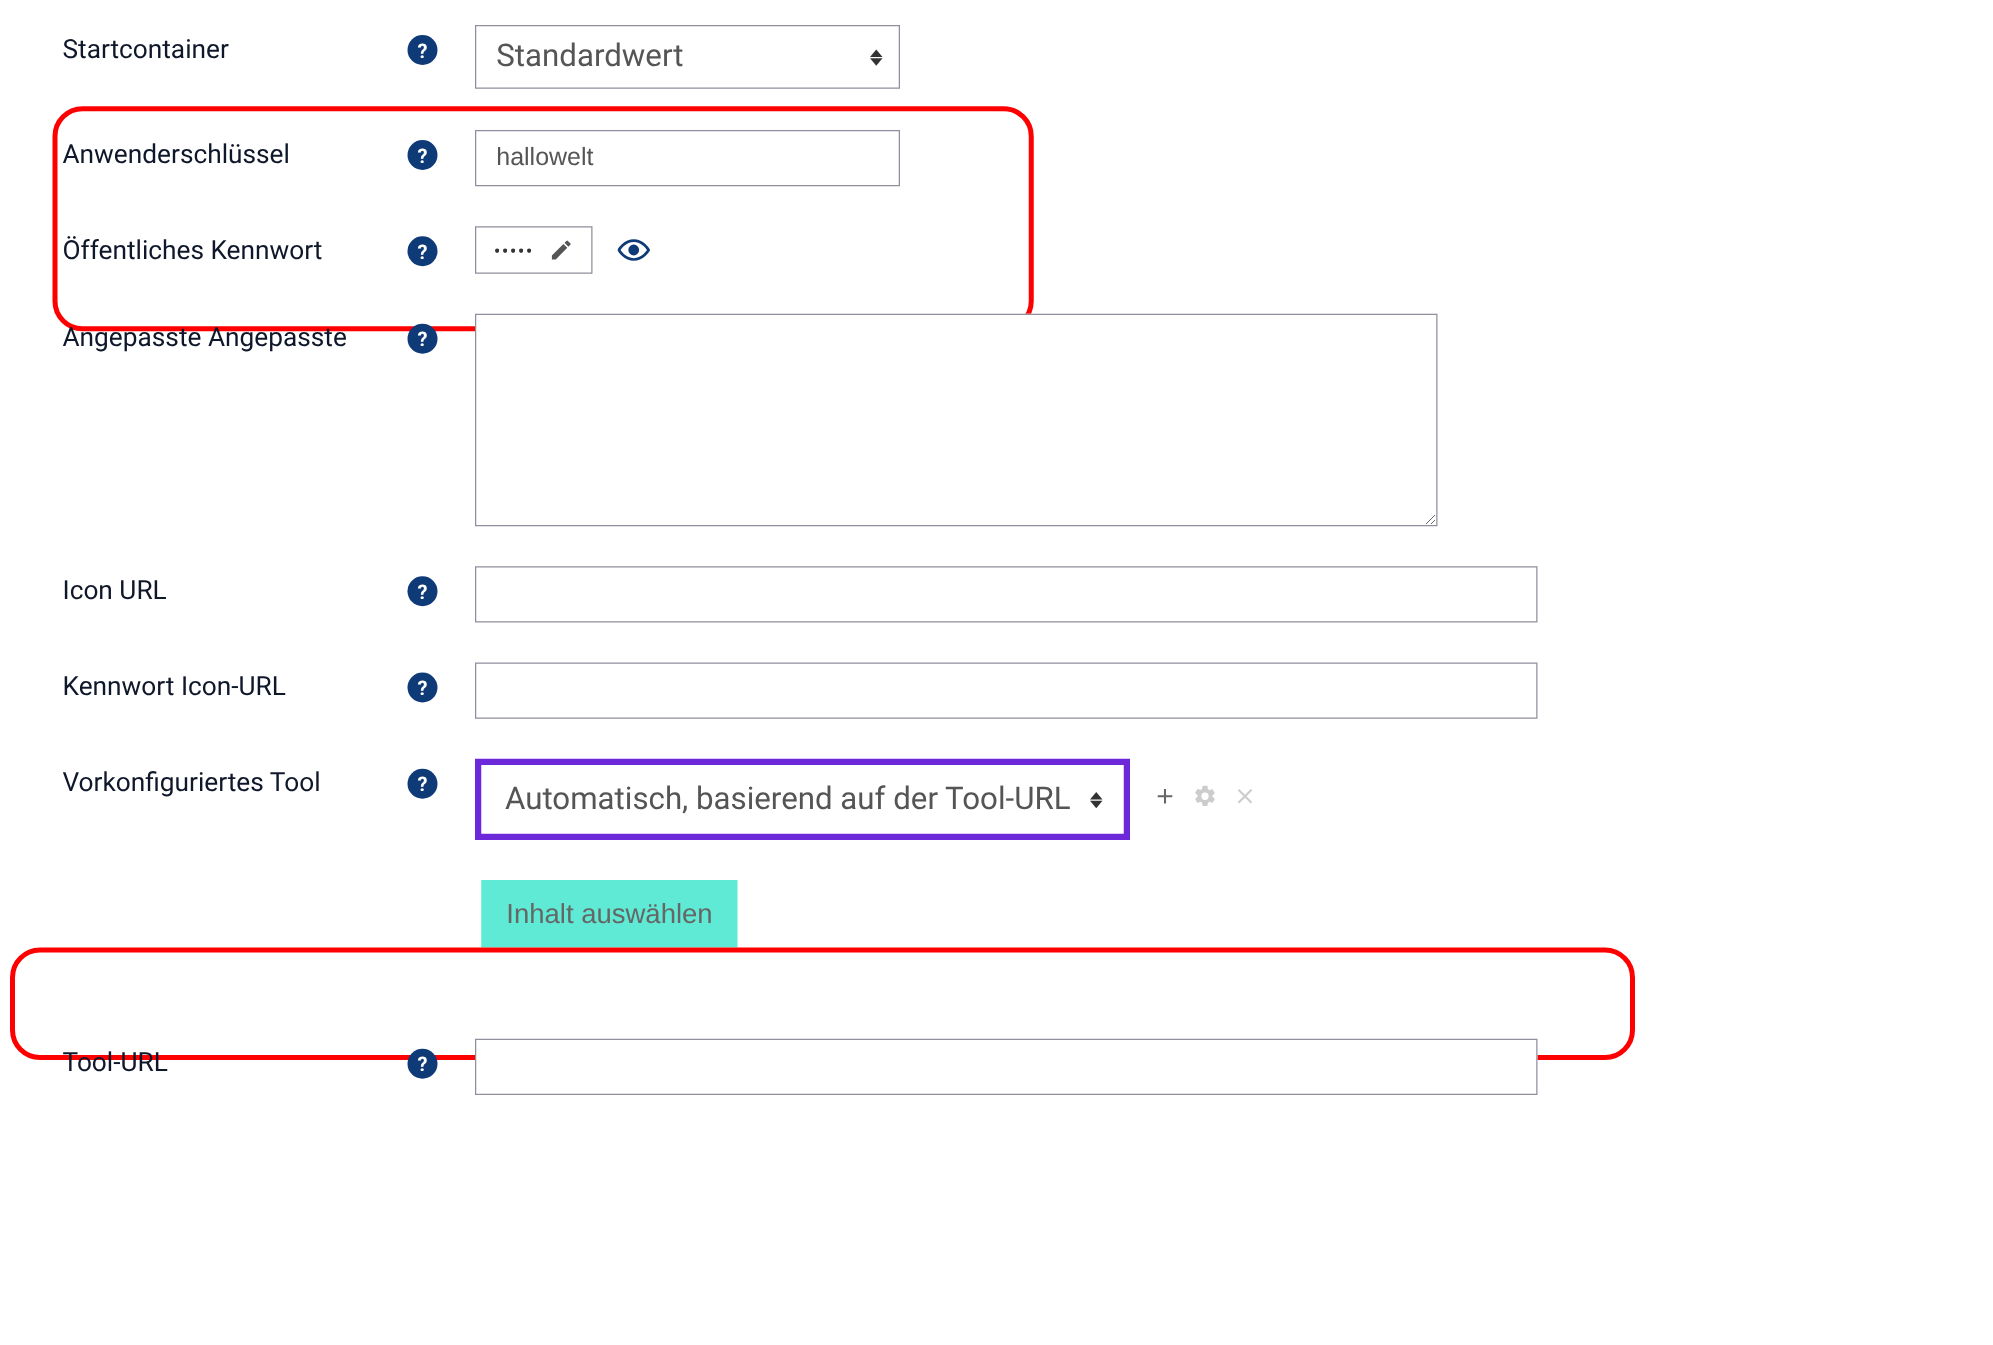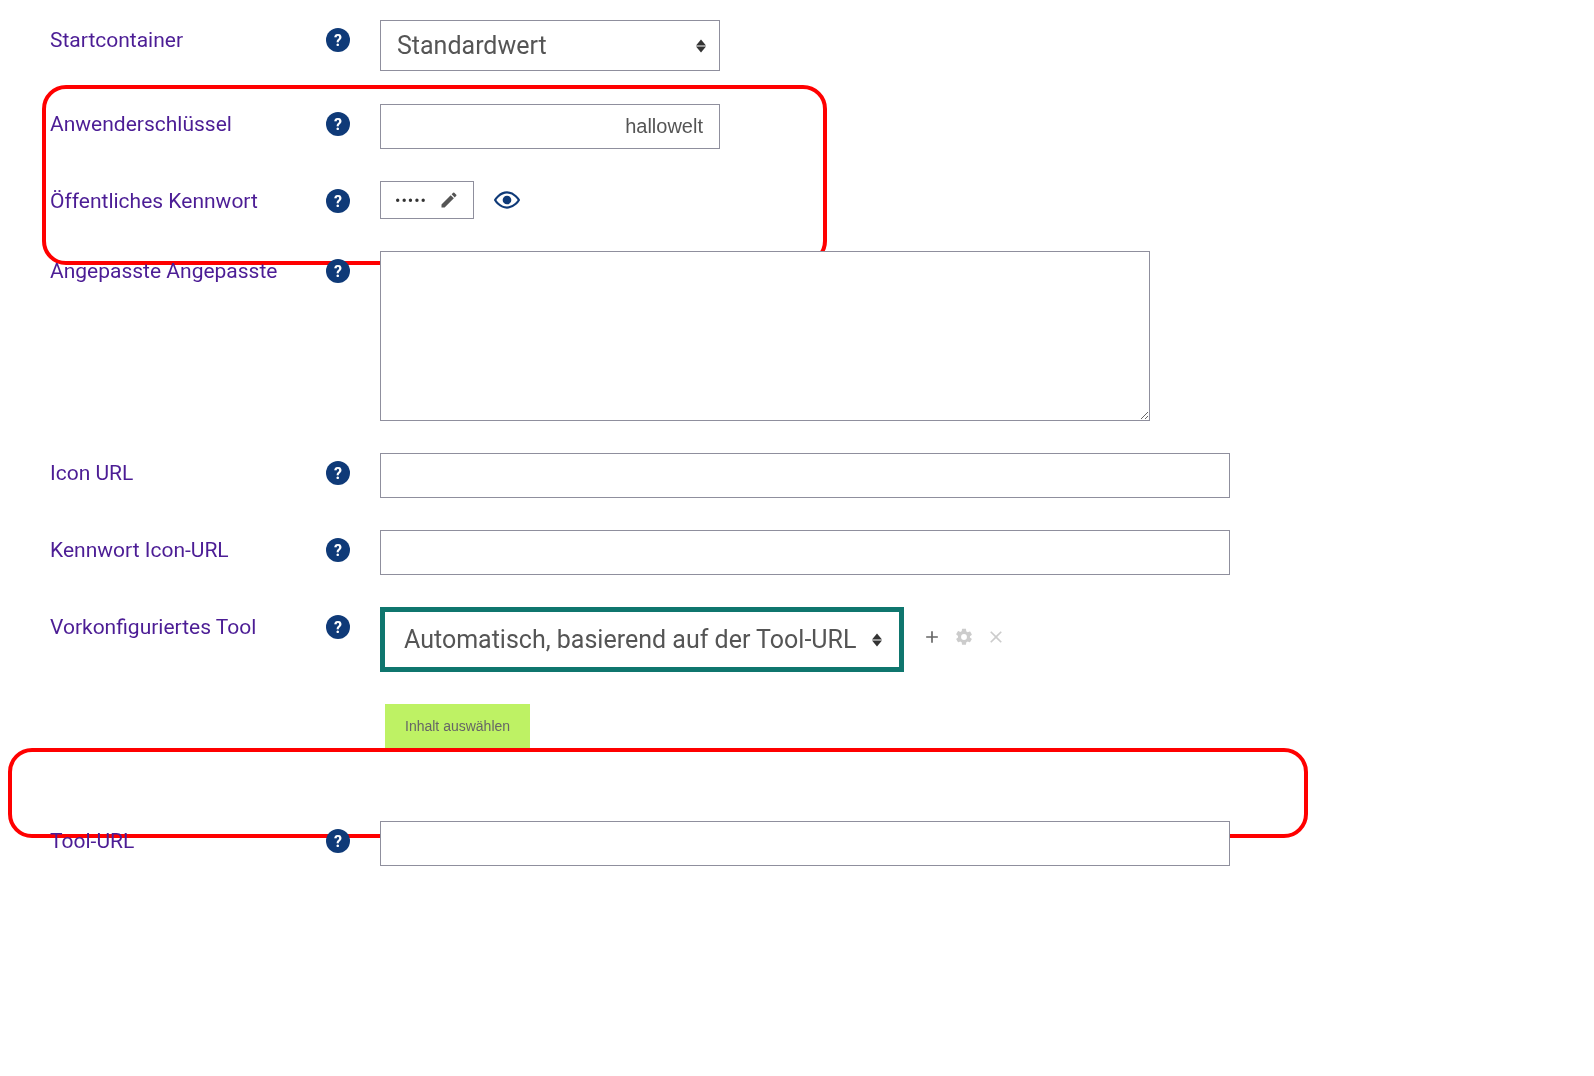--- a/index.html
+++ b/index.html
@@ -23,21 +23,21 @@
     .label-col {
       width: 330px;
       display: flex;
       align-items: center;
       justify-content: space-between;
       padding-right: 20px;
       padding-top: 8px;
     }
     .label-text {
       font-size: 21px;
-      color: #4c1d95;
+      color: #0f172a;
     }
     .help-icon {
       display: inline-flex;
       align-items: center;
       justify-content: center;
       width: 24px;
       height: 24px;
       border-radius: 50%;
       background: #0f3a78;
       color: #fff;
@@ -91,21 +91,20 @@
       border-right: 5px solid transparent;
       border-top: 6px solid #333;
     }
     .text-input {
       border: 1px solid #8f8f9d;
       padding: 10px 16px;
       font-size: 20px;
       color: #555;
       background: #fff;
       width: 340px;
-      text-align: right;
     }
     .text-input.wide {
       width: 100%;
       max-width: 850px;
     }
     .textarea-input {
       border: 1px solid #8f8f9d;
       padding: 10px 16px;
       font-size: 20px;
       color: #555;
@@ -151,21 +150,21 @@
       left: -42px;
       top: -32px;
       width: 1300px;
       height: 90px;
     }
     .highlight-group {
       position: relative;
       padding-top: 1px;
     }
     .select-highlighted {
-      border: 5px solid #0f766e;
+      border: 5px solid #6d28d9;
       padding: 3px;
       display: inline-block;
     }
     .select-highlighted .select-field {
       border: none;
       min-width: 490px;
     }
     .action-icons {
       display: flex;
       align-items: center;
@@ -173,25 +172,25 @@
       margin-left: 8px;
     }
     .action-icon {
       color: #aaa;
       cursor: pointer;
     }
     .action-icon.plus {
       color: #666;
     }
     .button-disabled {
-      background: #bef264;
+      background: #5eead4;
       color: #666;
       padding: 14px 20px;
       border: none;
-      font-size: 14px;
+      font-size: 22px;
       cursor: default;
     }
     .button-row .field-col {
       margin-left: 5px;
     }
   </style>
 </head>
 <body>
 
 <div class="form-row">

